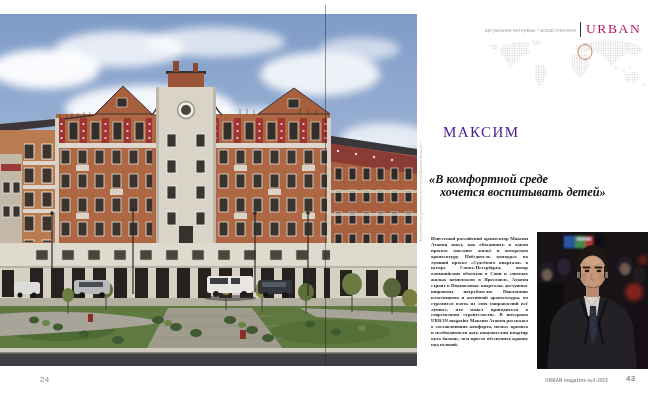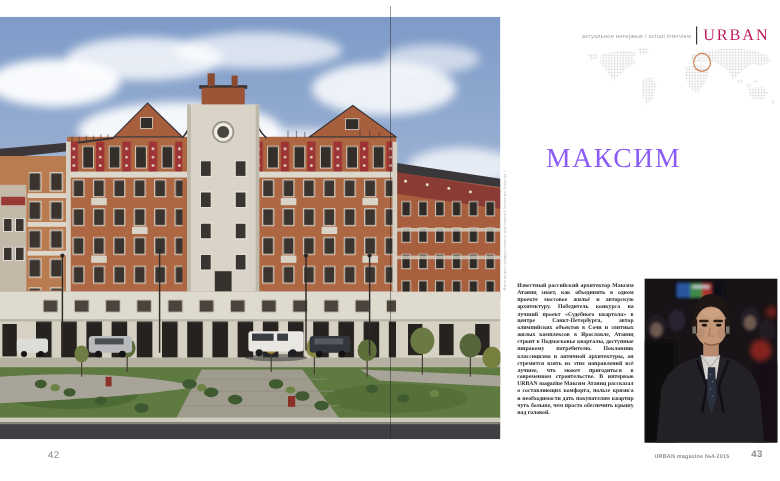--- a/index.html
+++ b/index.html
@@ -24,22 +24,22 @@
   
   .section-label{position:absolute;left:470px;top:27.5px;width:106px;text-align:right;
                  font-size:4.6px;color:#a0a0a0;letter-spacing:.25px;}
   .hdr-divider{position:absolute;left:580px;top:22px;width:1px;height:15px;background:#3a3a3a;}
   .brand{position:absolute;left:586px;top:21px;font-family:"Liberation Serif",serif;
          font-size:13.5px;color:#be185d;letter-spacing:1.6px;}
 
   .map-wrap{position:absolute;left:487px;top:40px;width:162px;height:54px;}
 
   
-  .title{position:absolute;left:455px;top:121px;font-family:"Liberation Serif",serif;
-         font-size:23px;line-height:22.5px;color:#8b5cf6;letter-spacing:1.4px;
+  .title{position:absolute;left:443px;top:121px;font-family:"Liberation Serif",serif;
+         font-size:15px;line-height:22.5px;color:#4c1d95;letter-spacing:1.4px;
          font-weight:500;}
   .quote{position:absolute;left:429px;top:173px;font-family:"Liberation Serif",serif;
          font-style:italic;font-size:12.3px;line-height:13.2px;color:#121212;font-weight:bold;}
   .quote .q2{margin-left:11px;}
 
   
   .lead{position:absolute;left:431px;top:236px;width:97px;
         font-family:"Liberation Serif",serif;font-size:4.8px;line-height:5.87px;
         color:#2a2a2a;text-align:justify;font-weight:bold;}
 
@@ -311,21 +311,21 @@
         <circle cx="20" cy="281" r="2.5" fill="#141416"></circle>
           <circle cx="34" cy="281" r="2.5" fill="#141416"></circle>
       </g>
 
       <rect x="0" y="334" width="417" height="5" fill="#cfccbe"></rect>
       <rect x="0" y="338" width="417" height="14" fill="#3e4043"></rect>
       <rect x="0" y="338" width="417" height="1.5" fill="#8a877c"></rect>
     </svg>
   </div>
   <div class="gutter"></div>
-  <div class="pagenum" id="pn42">42</div>
+  <div class="pagenum" id="pn42">24</div>
 
   <div class="section-label">актуальное интервью / actual interview</div>
   <div class="hdr-divider"></div>
   <div class="brand">URBAN</div>
 
   <div class="map-wrap">
     <svg width="162" height="54" viewBox="0 0 162 54">
       <defs>
         <pattern id="dots" width="2.4" height="2.4" patternUnits="userSpaceOnUse">
           <circle cx="1.2" cy="1.2" r="0.75" fill="#d4d4d4"></circle>
@@ -346,20 +346,24 @@
         <circle cx="157" cy="45" r="1.6"></circle>
       </g>
       <ellipse cx="98" cy="12" rx="7" ry="7.5" fill="none" stroke="#d08050" stroke-width="1"></ellipse>
     </svg>
   </div>
 
   <div class="title">
     <div>МАКСИМ</div>
   </div>
 
+  <div class="quote">
+    <div class="q1">«В комфортной среде</div>
+    <div class="q2">хочется воспитывать детей»</div>
+  </div>
 
   <div class="lead">Известный российский архитектор Максим Атаянц знает, как объединить в одном проекте массовое жильё и авторскую архитектуру. Победитель конкурса на лучший проект «Судебного квартала» в центре Санкт-Петербурга, автор олимпийских объектов в Сочи и элитных жилых комплексов в Ярославле, Атаянц строит в Подмосковье кварталы, доступные широкому потребителю. Поклонник классицизма и античной архитектуры, он стремится взять из этих направлений всё лучшее, что может пригодиться в современном строительстве. В интервью URBAN magazine Максим Атаянц рассказал о составляющих комфорта, пользе кризиса и необходимости дать покупателям квартир чуть больше, чем просто обеспечить крышу над головой.</div>
 
   <div class="credit">Фотографии предоставлены мастерской Максима Атаянца /</div>
 
   <div class="portrait">
     <svg width="111" height="137" viewBox="0 0 111 137">
       <defs>
         <filter id="pblur">
             <feGaussianBlur stdDeviation="1.3"></feGaussianBlur>

